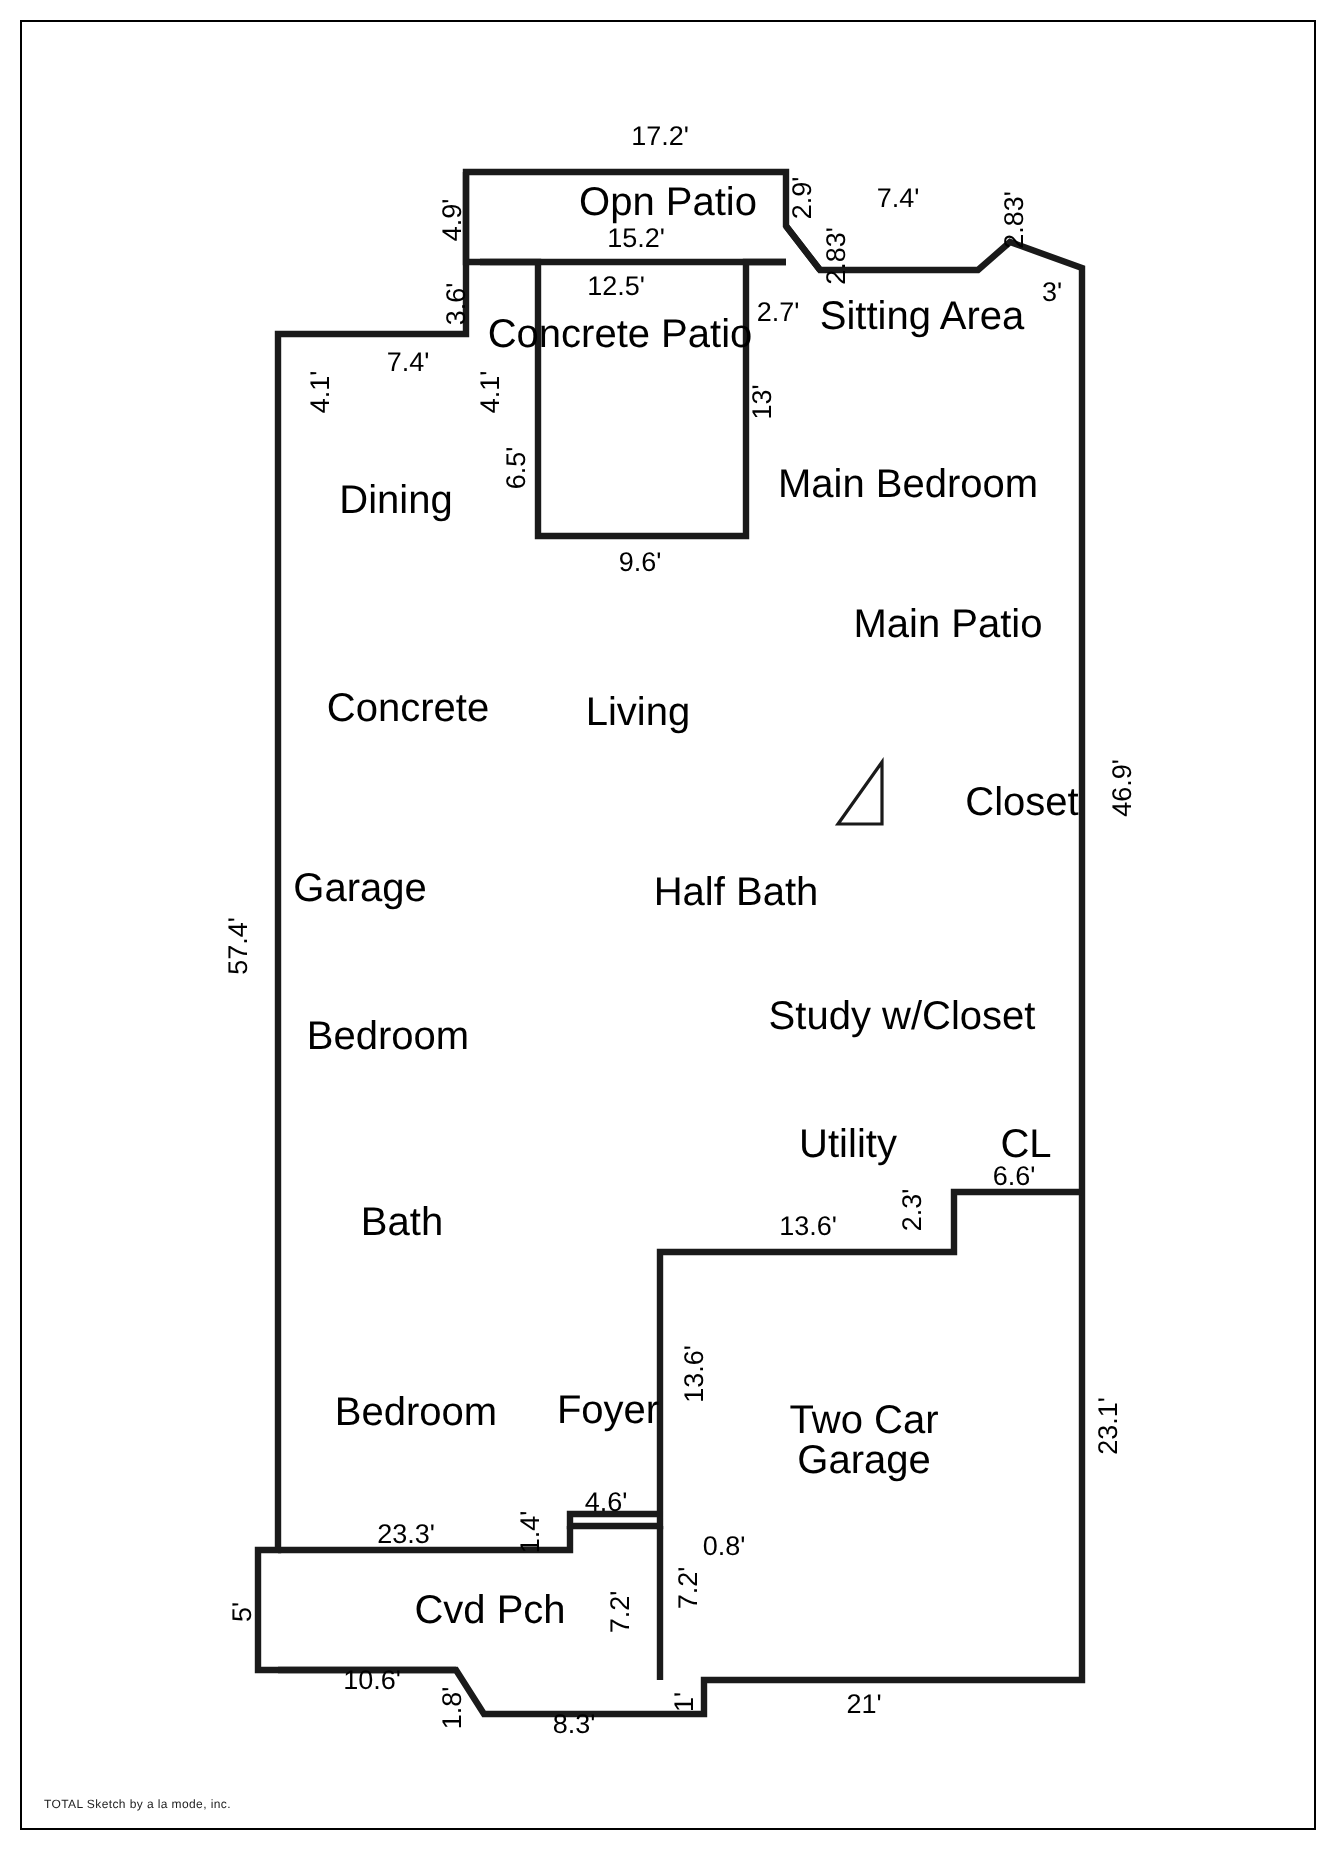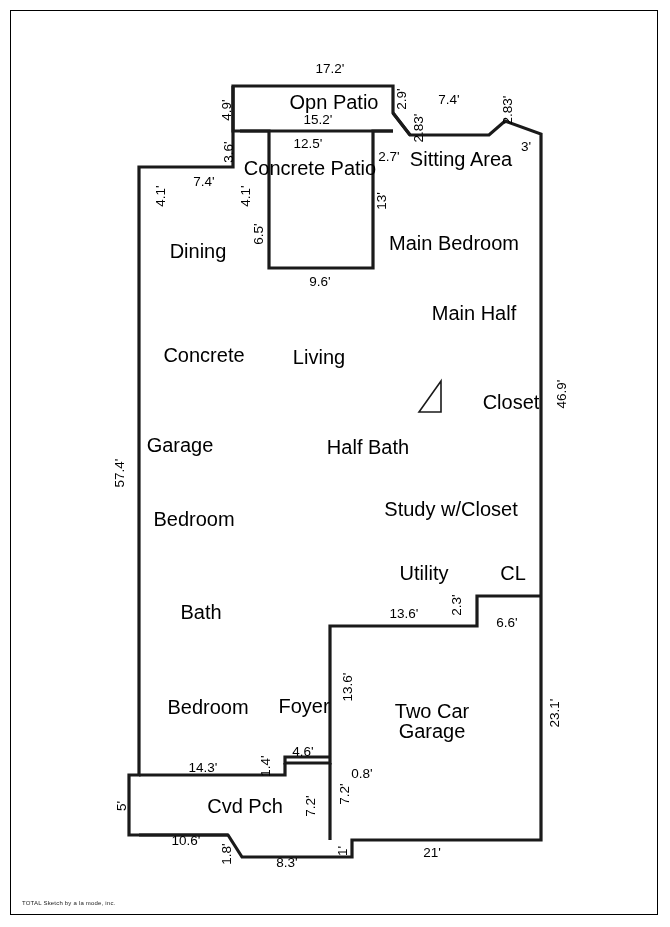--- a/index.html
+++ b/index.html
@@ -108,21 +108,21 @@
 
     <path fill="none" stroke="#1a1a1a" stroke-width="1.6" stroke-linejoin="miter" d="M 419 412 L 441 381 L 441 412 Z"></path>
 
   </svg>
 
   <div class="room-label" style="left:334px; top:102px;">Opn Patio</div>
   <div class="room-label" style="left:310px; top:168px;">Concrete Patio</div>
   <div class="room-label" style="left:461px; top:159px;">Sitting Area</div>
   <div class="room-label" style="left:454px; top:211px;margin-top:32px;">Main Bedroom</div>
   <div class="room-label" style="left:198px; top:251px;">Dining</div>
-  <div class="room-label" style="left:474px; top:313px;">Main Half</div>
+  <div class="room-label" style="left:474px; top:313px;">Main Patio</div>
   <div class="room-label" style="left:204px; top:355px;">Concrete</div>
   <div class="room-label" style="left:319px; top:357px;">Living</div>
   <div class="room-label" style="left:511px; top:402px;">Closet</div>
   <div class="room-label" style="left:180px; top:445px;">Garage</div>
   <div class="room-label" style="left:351px; top:447px;margin-left:17px;">Half Bath</div>
   <div class="room-label" style="left:451px; top:509px;">Study w/Closet</div>
   <div class="room-label" style="left:194px; top:519px;">Bedroom</div>
   <div class="room-label" style="left:424px; top:573px;">Utility</div>
   <div class="room-label" style="left:513px; top:573px;">CL</div>
   <div class="room-label" style="left:201px; top:612px;">Bath</div>
@@ -145,28 +145,28 @@
   <div class="dim-label" style="left:526px; top:146px;">3'</div>
   <div class="dim-label rot" style="left:160px; top:196px;">4.1'</div>
   <div class="dim-label" style="left:204px; top:181px;">7.4'</div>
   <div class="dim-label rot" style="left:245px; top:196px;">4.1'</div>
   <div class="dim-label rot" style="left:381px; top:201px;">13'</div>
   <div class="dim-label rot" style="left:258px; top:234px;">6.5'</div>
   <div class="dim-label" style="left:320px; top:281px;">9.6'</div>
   <div class="dim-label rot" style="left:561px; top:394px;">46.9'</div>
   <div class="dim-label rot" style="left:119px; top:473px;">57.4'</div>
   <div class="dim-label rot" style="left:456px; top:605px;">2.3'</div>
-  <div class="dim-label" style="left:507px; top:622px;">6.6'</div>
+  <div class="dim-label" style="left:507px; top:588px;">6.6'</div>
   <div class="dim-label" style="left:404px; top:613px;">13.6'</div>
   <div class="dim-label rot" style="left:347px; top:687px;">13.6'</div>
   <div class="dim-label rot" style="left:554px; top:713px;">23.1'</div>
   <div class="dim-label rot" style="left:265px; top:766px;">1.4'</div>
   <div class="dim-label" style="left:303px; top:751px;">4.6'</div>
   <div class="dim-label" style="left:362px; top:773px;">0.8'</div>
-  <div class="dim-label" style="left:203px; top:767px;">14.3'</div>
+  <div class="dim-label" style="left:203px; top:767px;">23.3'</div>
   <div class="dim-label rot" style="left:121px; top:806px;">5'</div>
   <div class="dim-label rot" style="left:310px; top:806px;">7.2'</div>
   <div class="dim-label rot" style="left:344px; top:794px;">7.2'</div>
   <div class="dim-label" style="left:186px; top:840px;">10.6'</div>
   <div class="dim-label rot" style="left:226px; top:854px;">1.8'</div>
   <div class="dim-label" style="left:287px; top:862px;">8.3'</div>
   <div class="dim-label rot" style="left:342px; top:851px;">1'</div>
   <div class="dim-label" style="left:432px; top:852px;">21'</div>
 
   <div class="footer-credit">TOTAL Sketch by a la mode, inc.</div>

